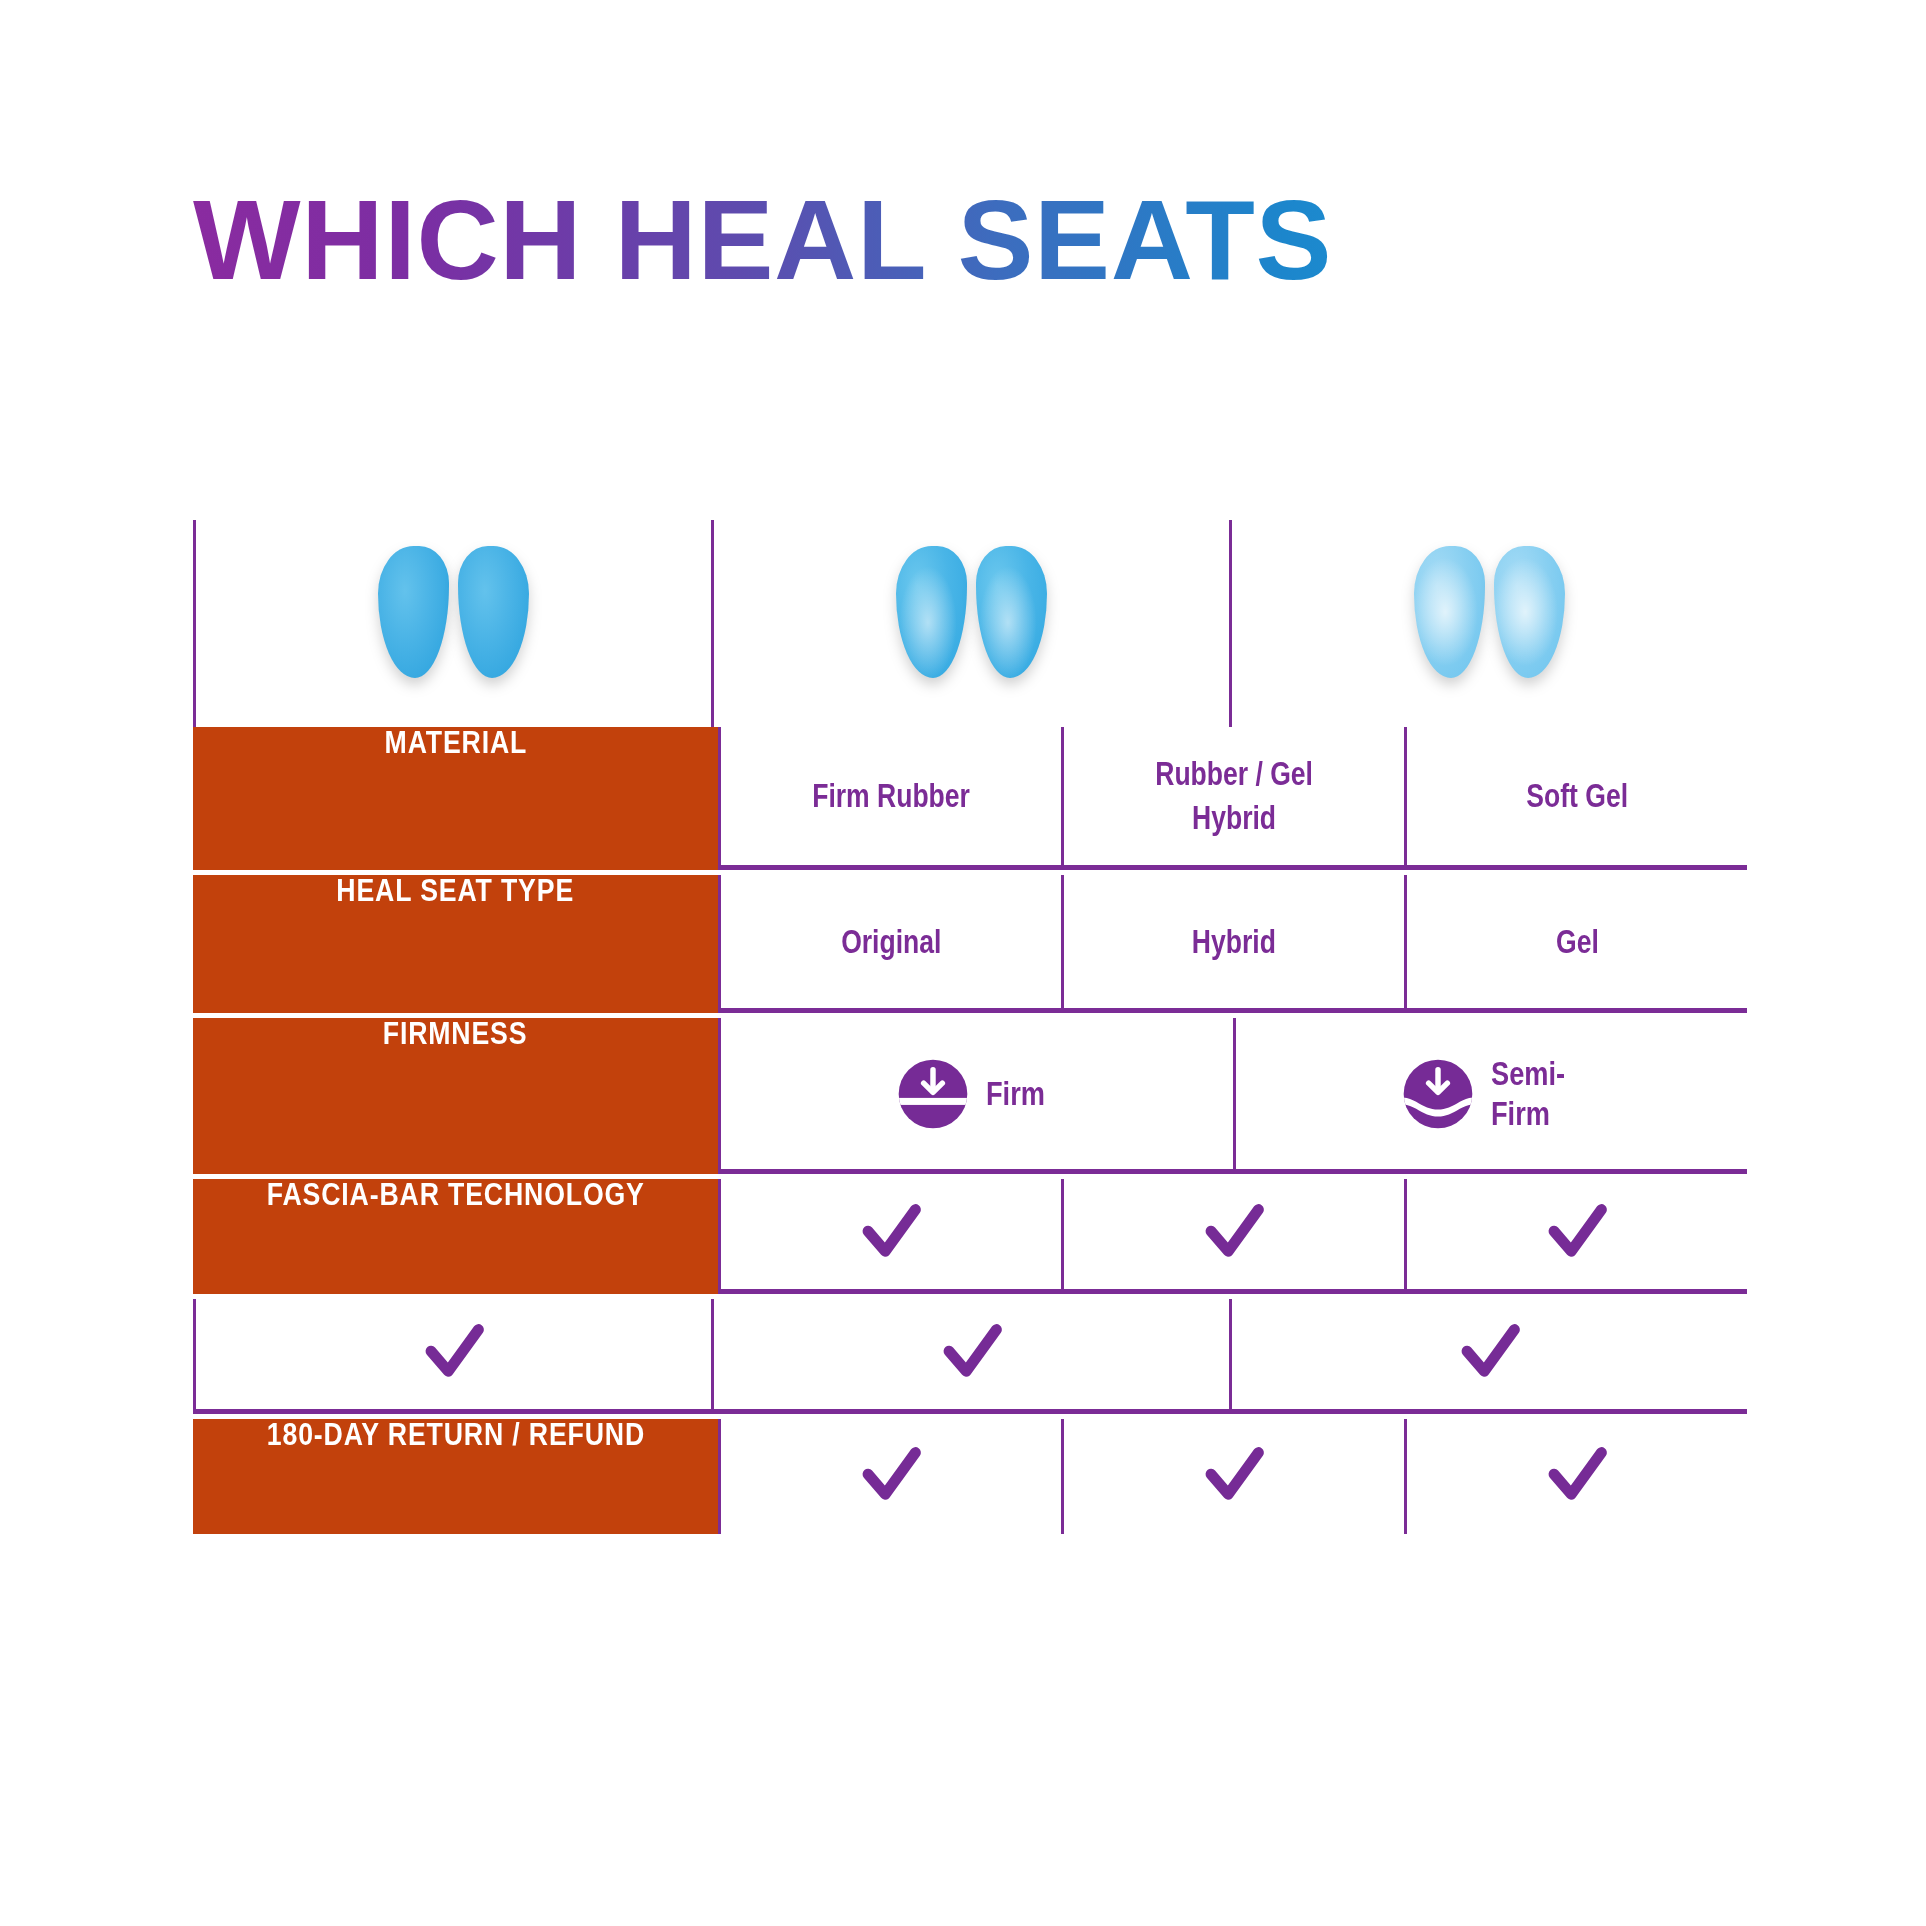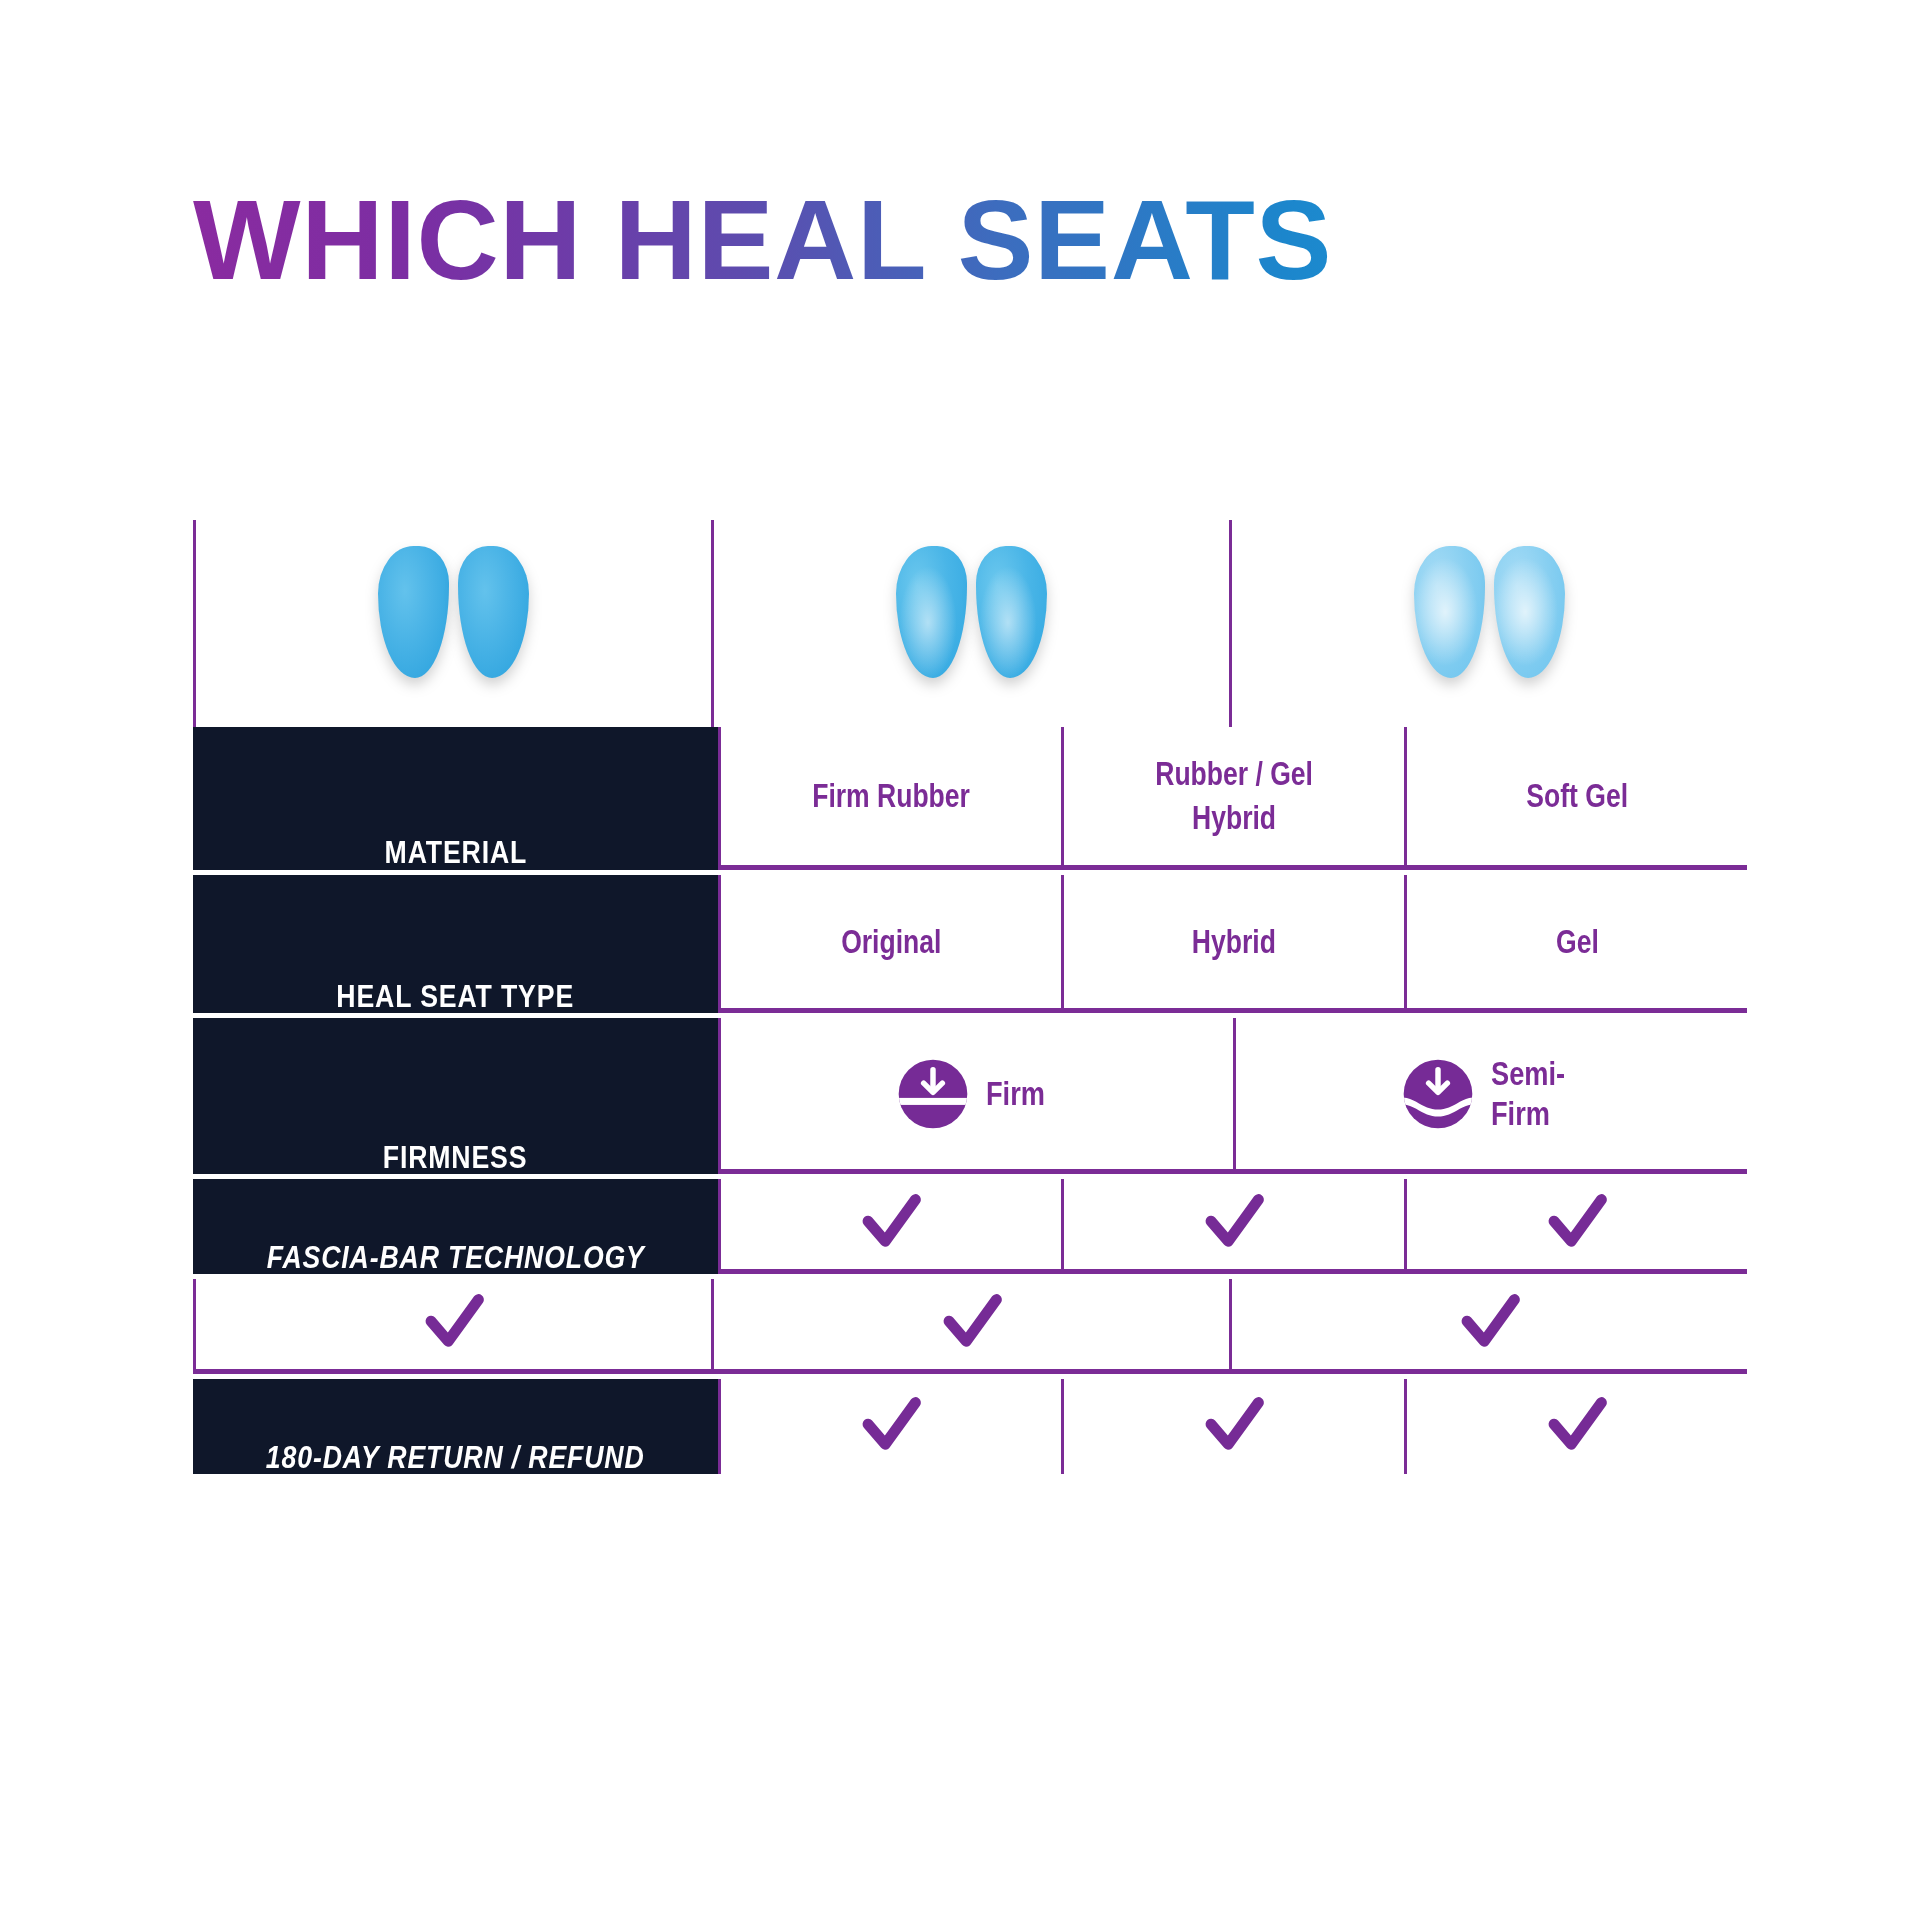--- a/index.html
+++ b/index.html
@@ -106,23 +106,23 @@
   }
 
   
   .trow{
     display:flex;
     margin-bottom:5.1px;
   }
   .trow:first-of-type{border-top:5.1px solid #7B2C96;padding-top:0;}
   .label-cell{
     width:525px;flex:0 0 525px;
-    background:#0f172a;
+    background:#c2410c;
     color:#ffffff;
-    display:flex;align-items:flex-end;justify-content:center;
+    display:flex;align-items:flex-start;justify-content:center;
     text-align:center;
     box-sizing:border-box;
     padding:0 16.7px;
   }
   .label-text{
     font-family:"Liberation Sans", sans-serif;
     font-weight:bold;
     font-size:31px;
     letter-spacing:1px;
     text-transform:uppercase;
@@ -145,21 +145,21 @@
     color:#7B2C96;
     text-align:center;
     line-height:1.28;
     transform:scaleX(0.78);
     white-space:pre-line;
   }
 
   .h-material .label-cell,.h-material .val-cell{height:143px;}
   .h-type .label-cell,.h-type .val-cell{height:138px;}
   .h-firm .label-cell,.h-firm .val-cell{height:156px;}
-  .h-check .label-cell,.h-check .val-cell{height:95px;font-style:italic;}
+  .h-check .label-cell,.h-check .val-cell{height:115px;}
 
   
   .firm-group{
     display:flex;align-items:center;justify-content:center;gap:14px;
   }
   .firm-icon{width:78px;height:78px;flex:0 0 78px;}
   .firm-label{
     font-family:"Liberation Sans", sans-serif;
     font-weight:bold;
     font-size:34px;

